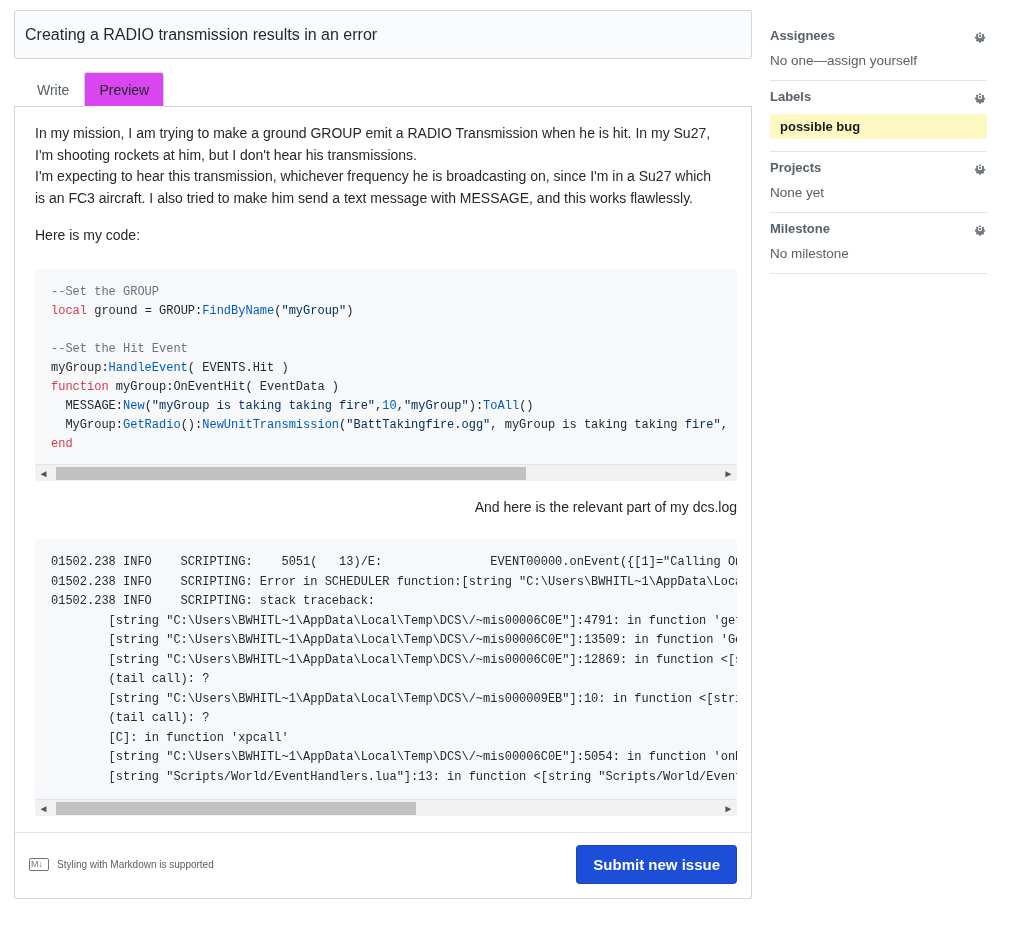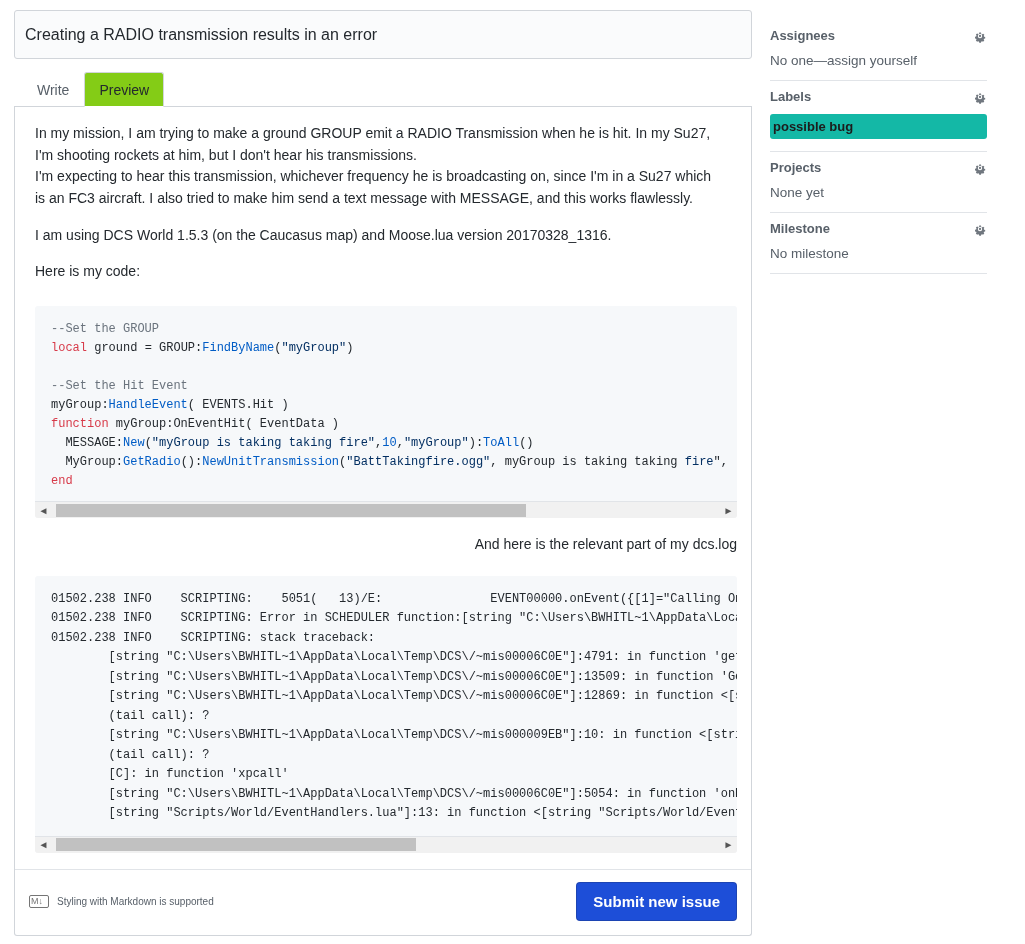--- a/index.html
+++ b/index.html
@@ -48,21 +48,21 @@
     padding: 9px 14px 8px 14px;
     color: #586069;
     border: 1px solid transparent;
     border-bottom: none;
     position: relative;
     top: 1px;
     cursor: pointer;
     background: transparent;
   }
   .tab.active {
-    background: #84cc16;
+    background: #d946ef;
     border: 1px solid #d1d5da;
     border-bottom: 1px solid #ffffff;
     border-radius: 3px 3px 0 0;
     color: #24292e;
   }
 
   .body-frame {
     border: 1px solid #d1d5da;
     border-top: none;
     border-radius: 0 0 3px 3px;
@@ -204,26 +204,26 @@
   }
   .gear {
     width: 14px; height: 14px;
     opacity: .85;
   }
   .side-text {
     font-size: 13.5px;
     color: #586069;
   }
   .label-chip {
-    background: #14b8a6;
+    background: #fef9c3;
     color: #1c1c1c;
     border-radius: 3px;
     font-size: 13px;
     font-weight: bold;
-    padding: 5px 3px;
+    padding: 5px 10px;
     display: block;
   }
 </style>
 </head>
 <body>
 
 <div class="page">
 
   <div class="left">
 
@@ -238,21 +238,20 @@
 
     <div class="body-frame">
 
       <div class="preview-body">
         <p>
           <span>In my mission, I am trying to make a ground GROUP emit a RADIO Transmission when he is hit. In my Su27,</span><br>
           <span>I'm shooting rockets at him, but I don't hear his transmissions.</span><br>
           <span>I'm expecting to hear this transmission, whichever frequency he is broadcasting on, since I'm in a Su27 which</span><br>
           <span>is an FC3 aircraft. I also tried to make him send a text message with MESSAGE, and this works flawlessly.</span>
         </p>
-        <p>I am using DCS World 1.5.3 (on the Caucasus map) and Moose.lua version 20170328_1316.</p>
         <p>Here is my code:</p>
       </div>
 
       <div class="codeblock">
         <div class="code-inner"><span class="cmt">--Set the GROUP</span>
 <span class="kw">local</span><span> ground = GROUP:</span><span class="fn">FindByName</span>(<span class="str">"myGroup"</span>)
 
 <span class="cmt">--Set the Hit Event</span>
 <span>myGroup:</span><span class="fn">HandleEvent</span><span>( EVENTS.Hit )</span>
 <span class="kw">function</span><span> myGroup:OnEventHit( EventData )</span>

